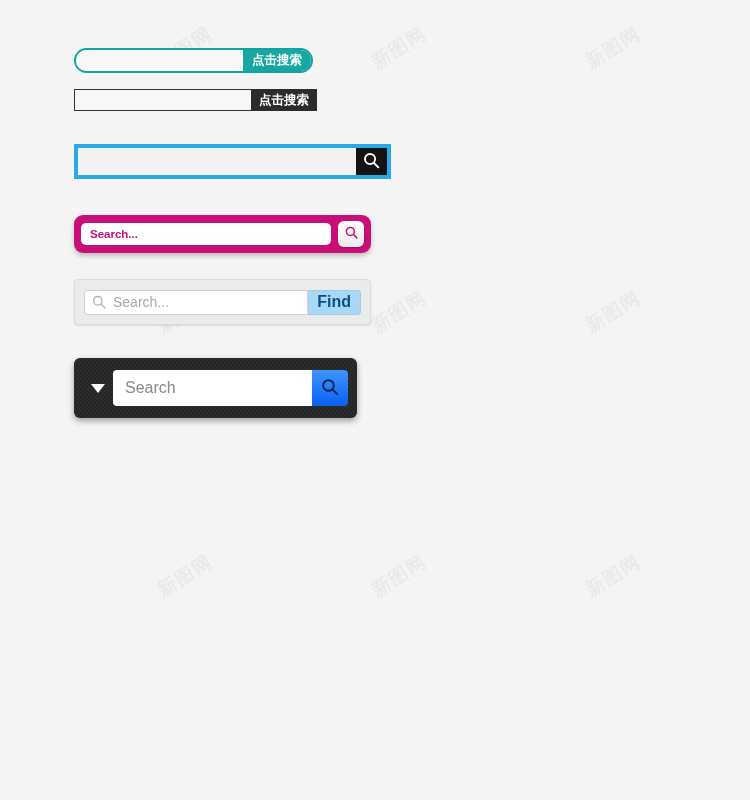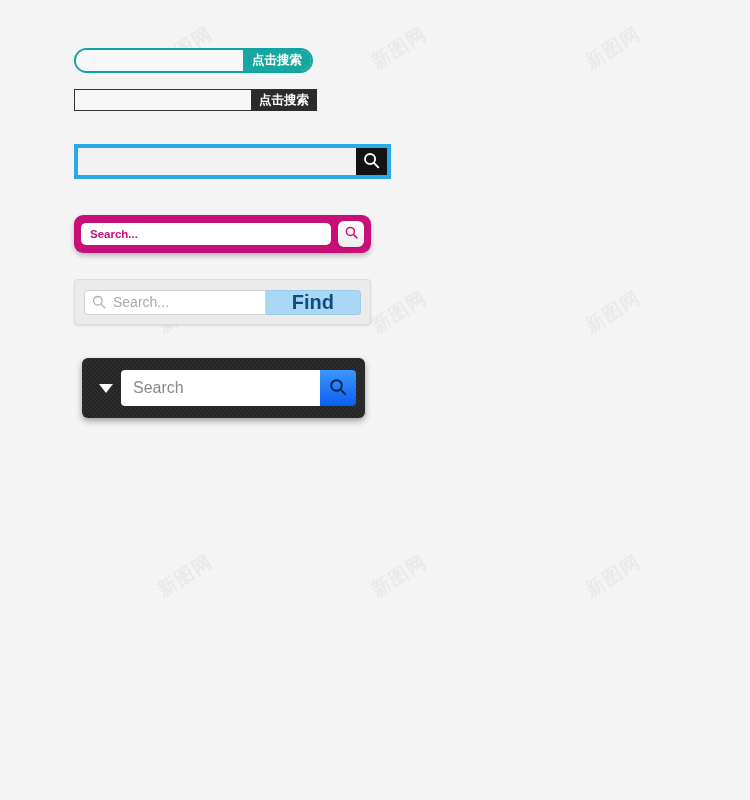--- a/index.html
+++ b/index.html
@@ -248,32 +248,32 @@
   #bar-find .btn {
     height: 25px;
     background: #a8d8f5;
     border: 1px solid #9ecbe8;
     border-left: none;
     border-radius: 0 4px 4px 0;
     cursor: pointer;
     display: flex;
     align-items: center;
     justify-content: center;
-    padding: 0 26px;
+    padding: 0 9px;
     color: #0f4c81;
-    font-size: 20px;
+    font-size: 16px;
     font-weight: 700;
     font-family: "Liberation Sans", sans-serif;
     box-sizing: border-box;
     white-space: nowrap;
   }
 
   
   #bar-dark {
-    left: 82px;
+    left: 74px;
     top: 358px;
     width: 283px;
     height: 60px;
     border-radius: 6px;
     box-sizing: border-box;
     display: flex;
     align-items: center;
     padding: 0 9px;
     background-color: #252525;
     background-image:

